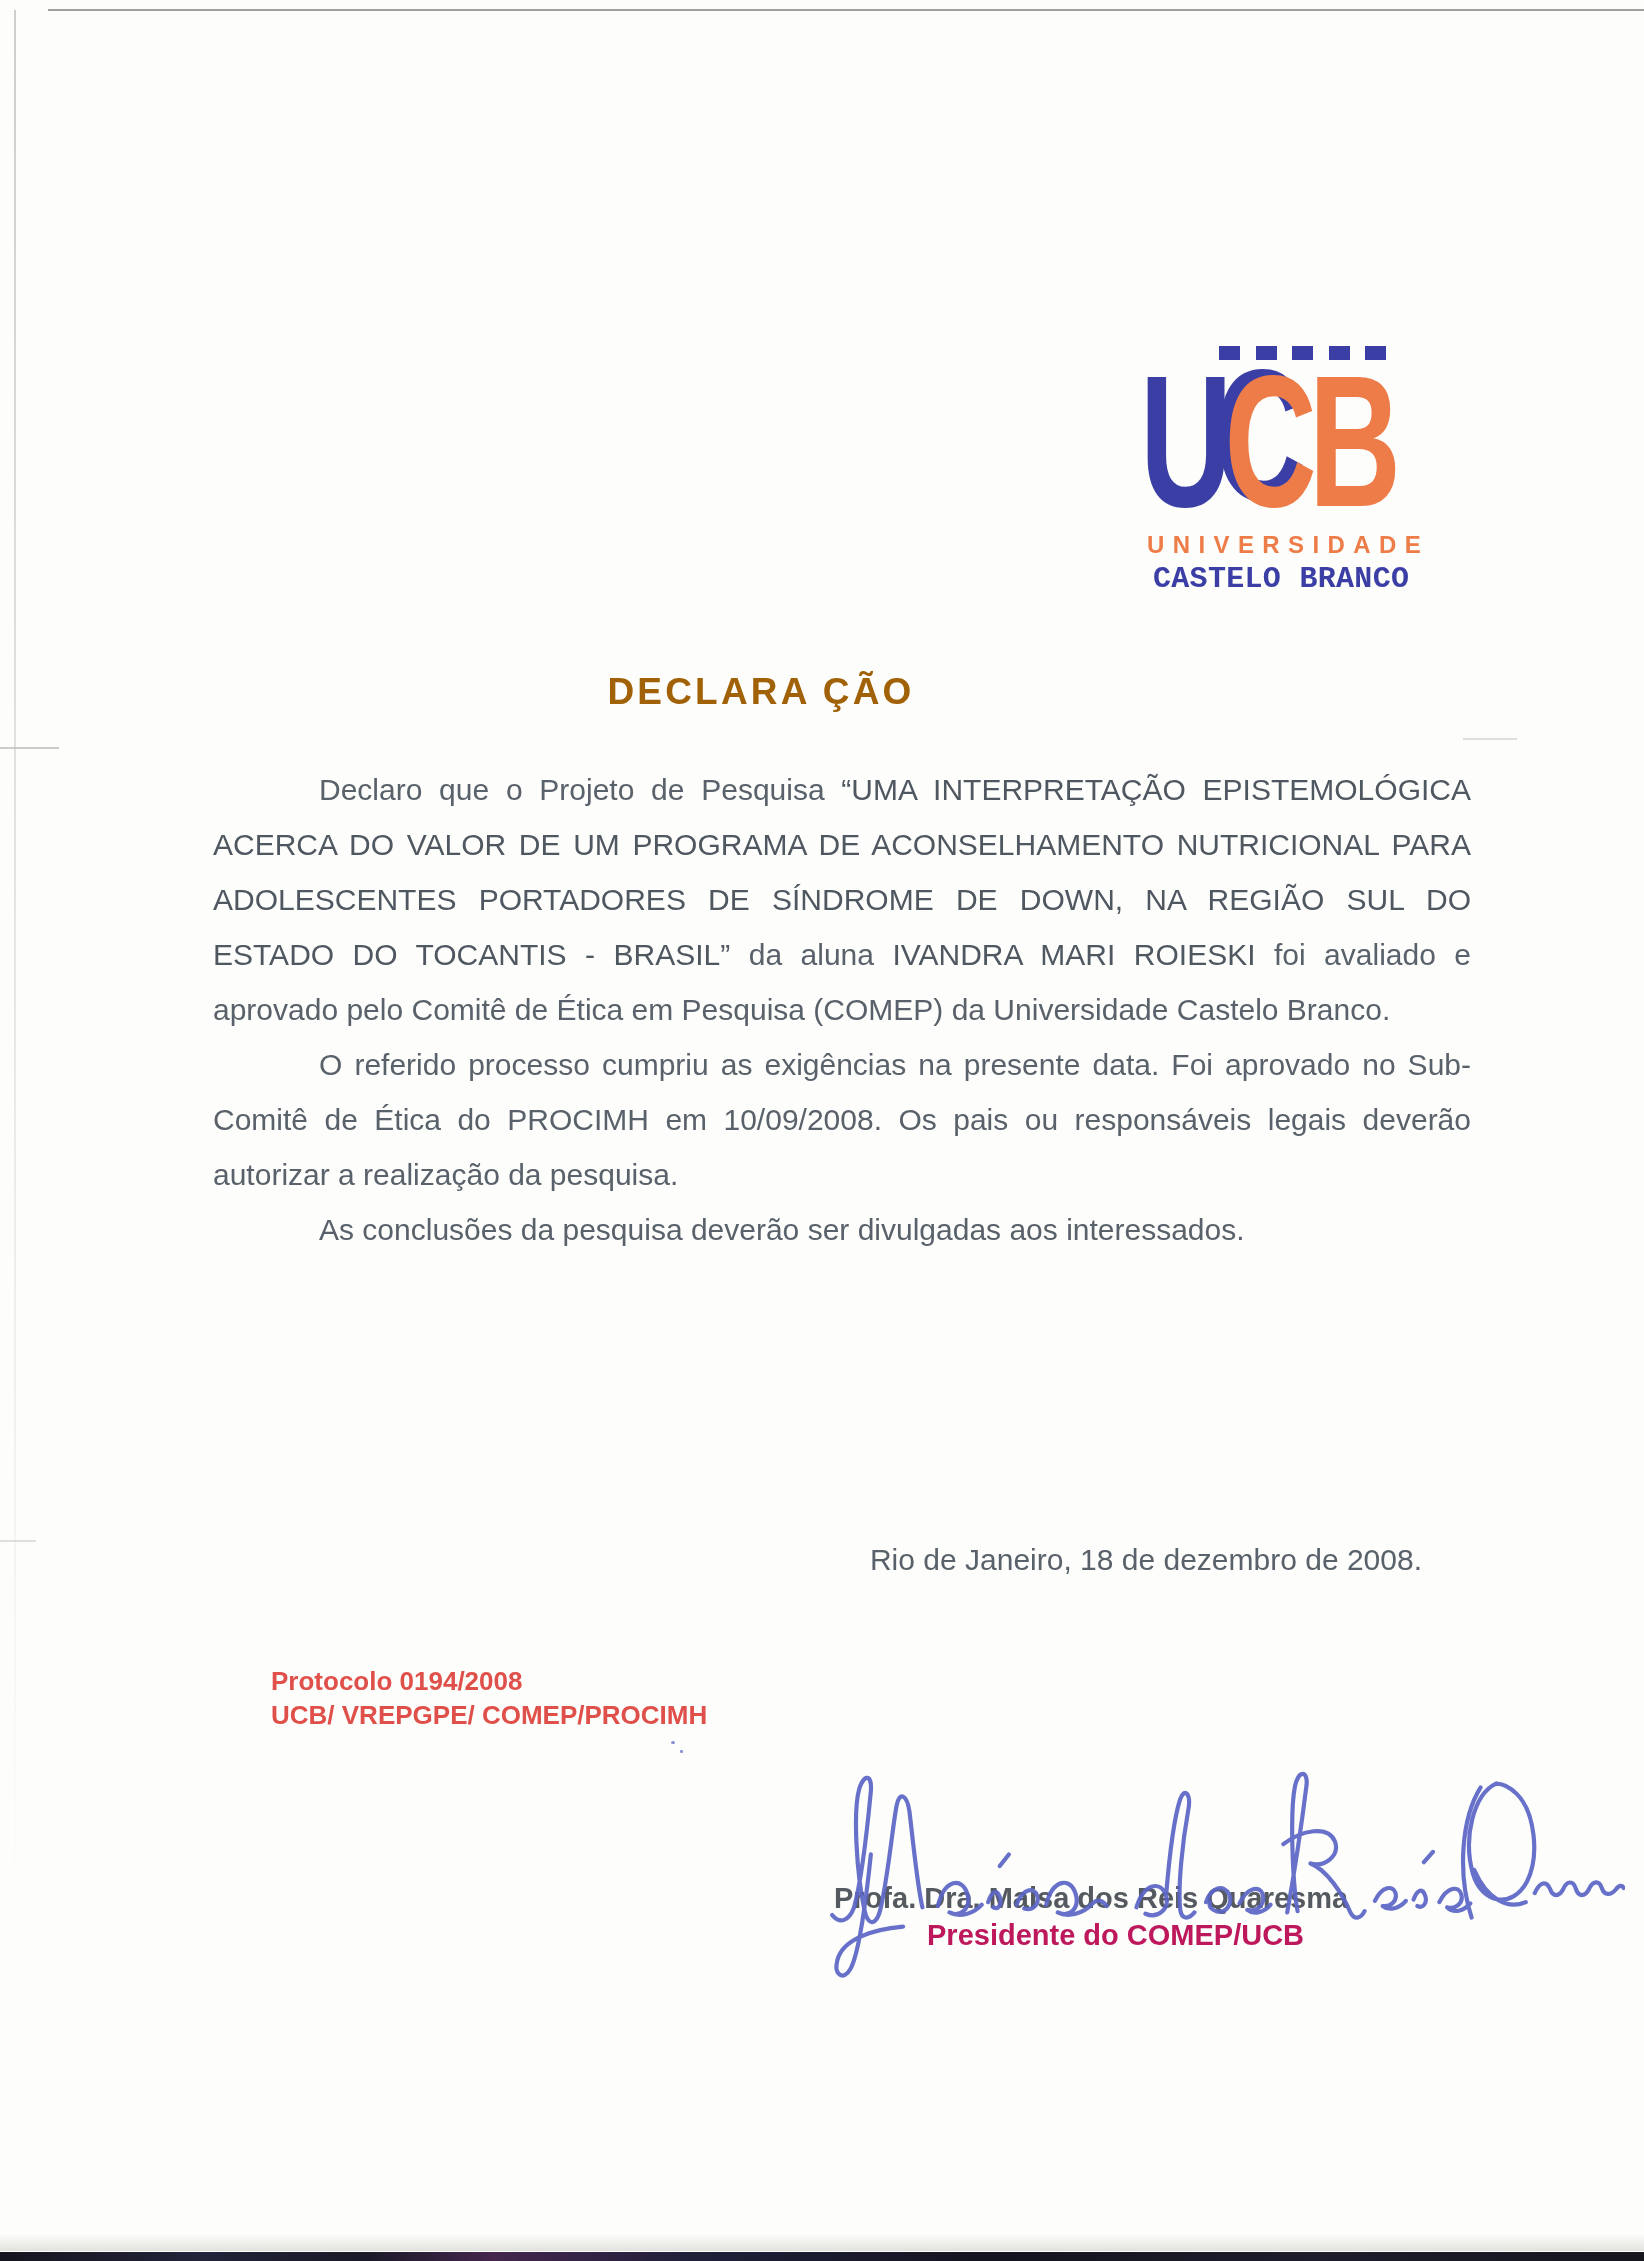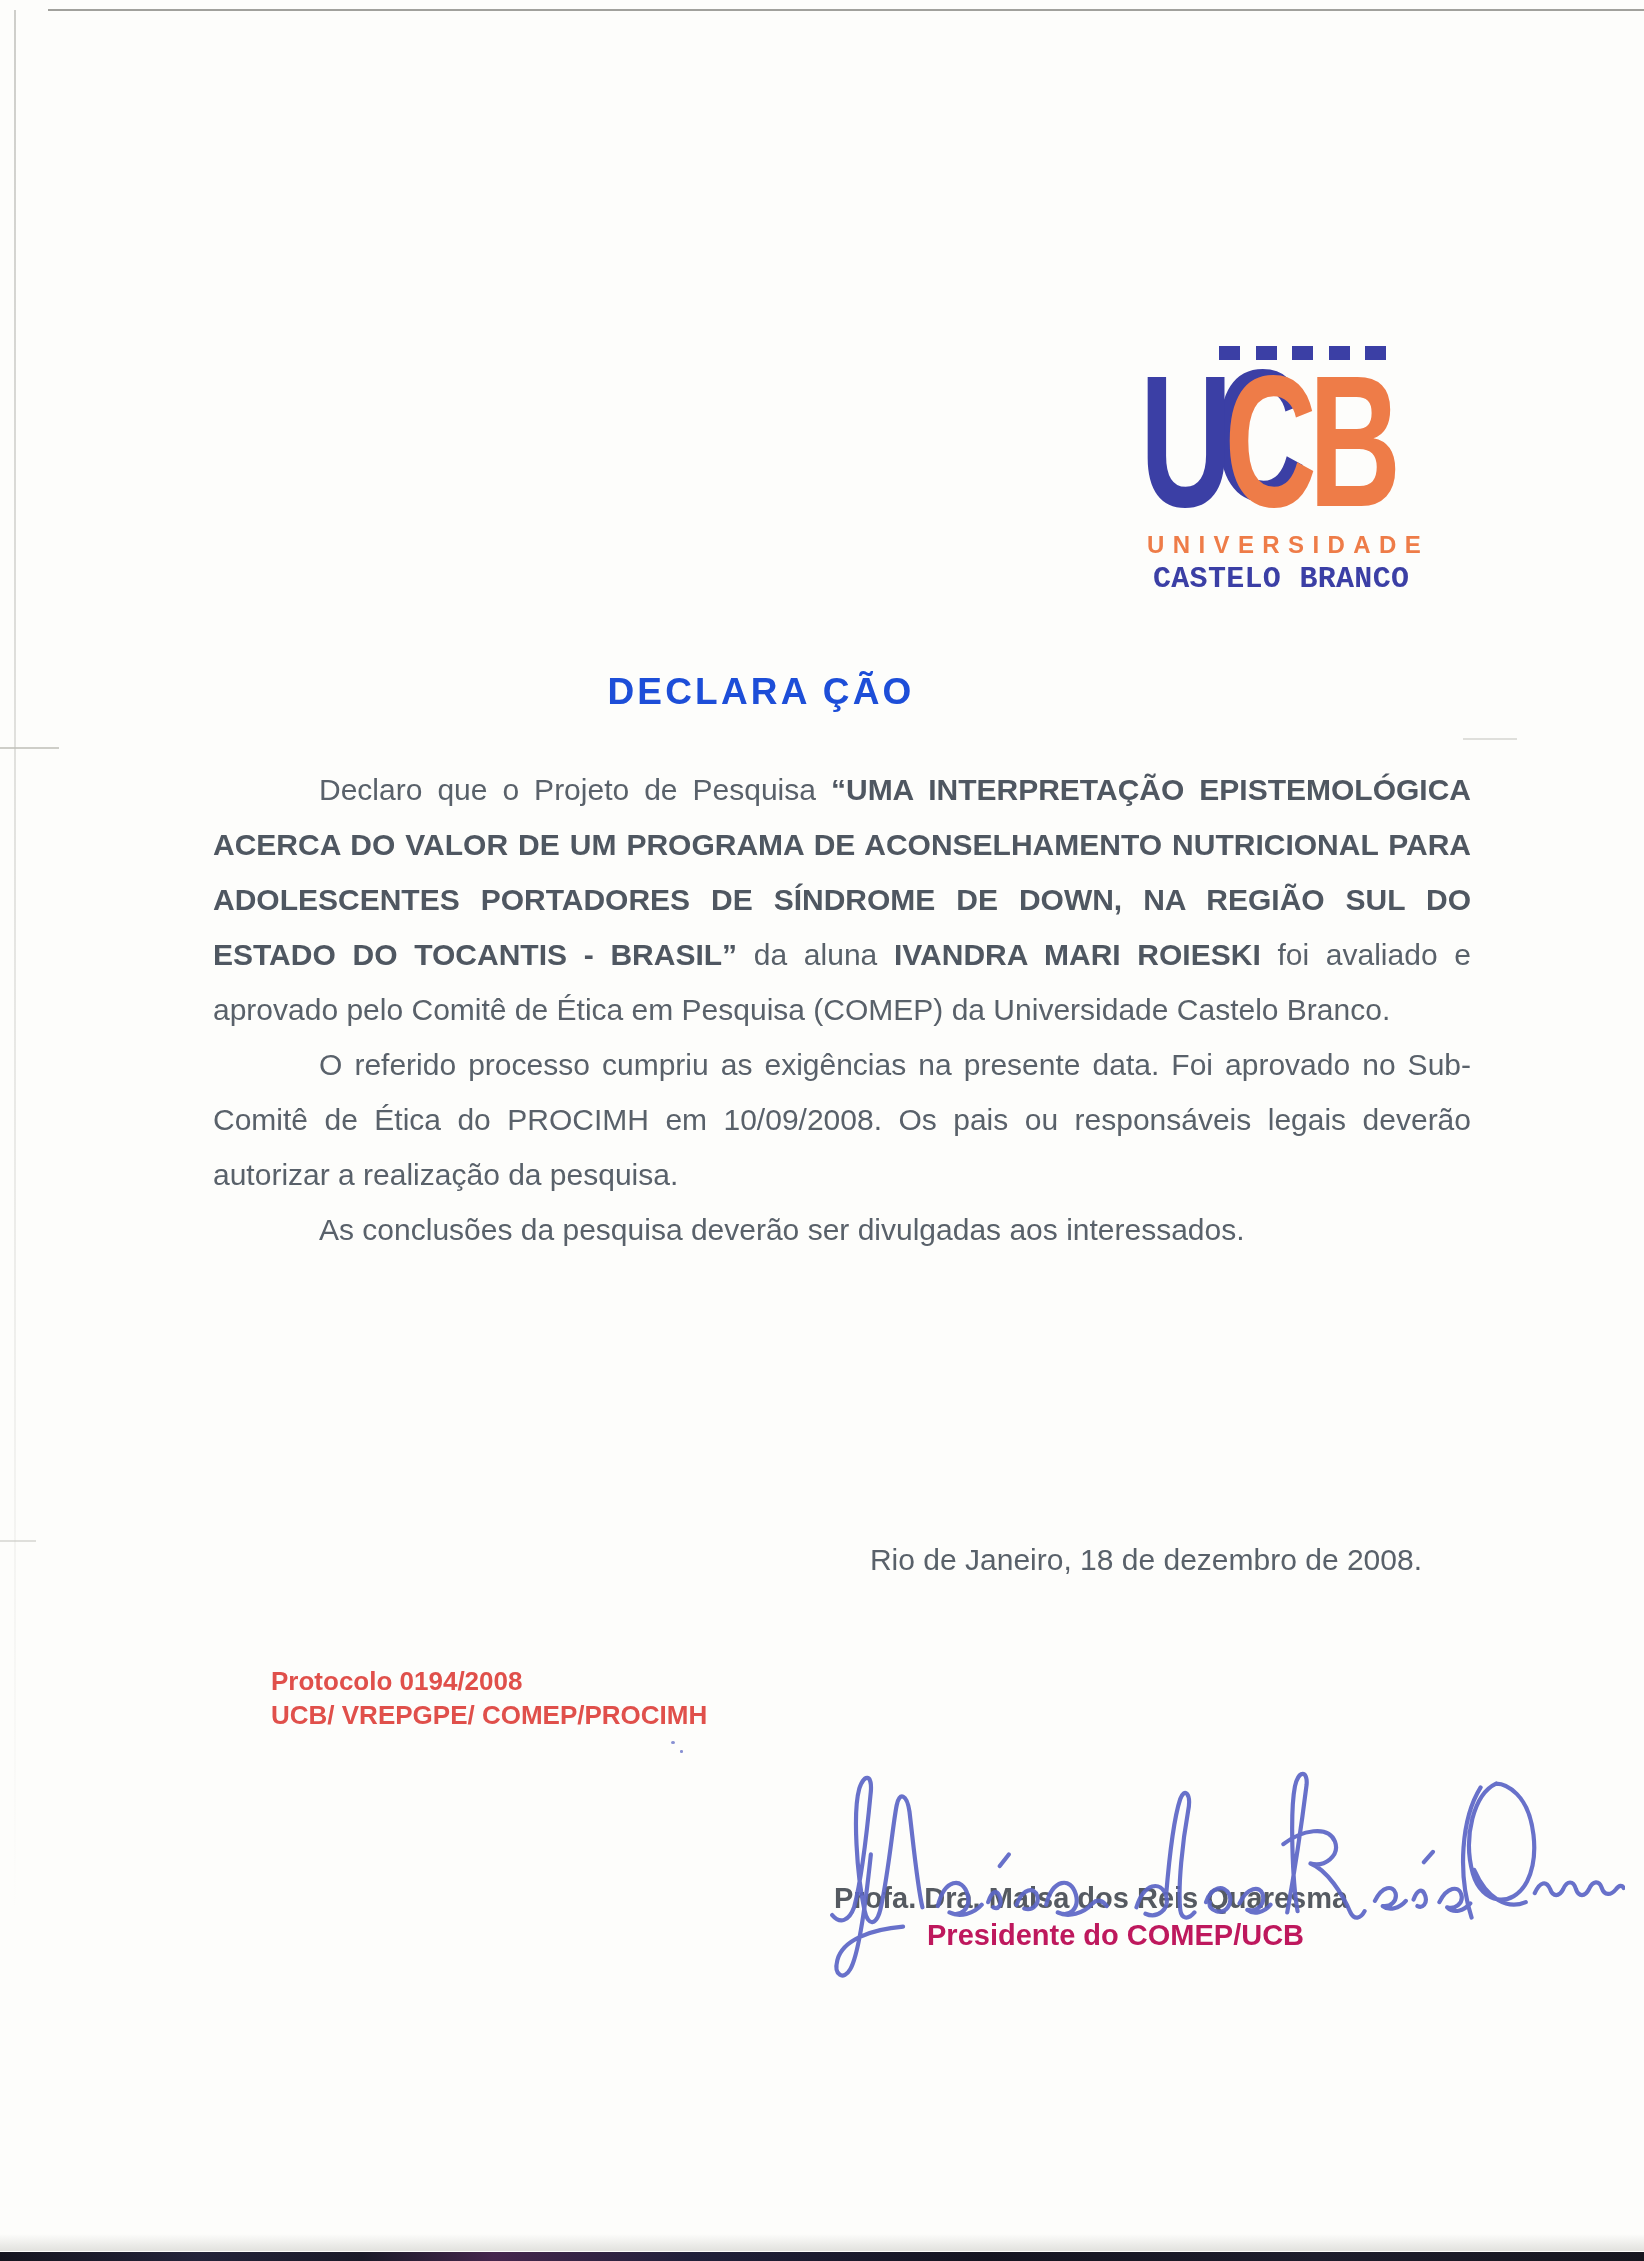--- a/index.html
+++ b/index.html
@@ -34,27 +34,27 @@
   .c-shadow{position:absolute;left:-15.5px;top:-6.4px;color:#3b3fa5;z-index:0;}
   .c-main{position:relative;z-index:1;color:#ee7c48;}
   .logo-acronym .lb{color:#ee7c48;position:relative;z-index:1;}
   .logo-univ{position:absolute;left:1147px;top:531px;font-size:24px;font-weight:bold;
     letter-spacing:8.4px;color:#ee7c48;white-space:nowrap;}
   .logo-castelo{position:absolute;left:1153px;top:562px;font-size:30px;font-weight:bold;
     color:#3b3fa5;letter-spacing:0.3px;white-space:nowrap;font-family:Liberation Mono, monospace;}
 
   
   .title{position:absolute;top:646px;left:0;right:123px;text-align:center;
-    font-size:37px;font-weight:bold;letter-spacing:3.2px;color:#1d4ed8;}
+    font-size:37px;font-weight:bold;letter-spacing:3.2px;color:#a16207;}
 
   
   .body-text{position:absolute;left:213px;top:762px;width:1258px;
     font-size:30px;line-height:55px;color:#59616a;text-align:justify;}
   .body-text p{margin:0;text-indent:106px;}
-  .body-text .b{font-weight:bold;color:#4f5761;}
+  .body-text .b{font-weight:normal;color:#4f5761;}
 
   
   .date-line{position:absolute;top:1543px;right:223px;font-size:30px;color:#59616a;white-space:nowrap;}
 
   
   .stamp{position:absolute;left:271px;top:1664px;width:516px;
     font-weight:bold;font-size:26px;line-height:34px;white-space:nowrap;}
 
   
   .sig-svg-wrap{position:absolute;left:818px;top:1759px;width:807px;height:227px;z-index:3;pointer-events:none;}

